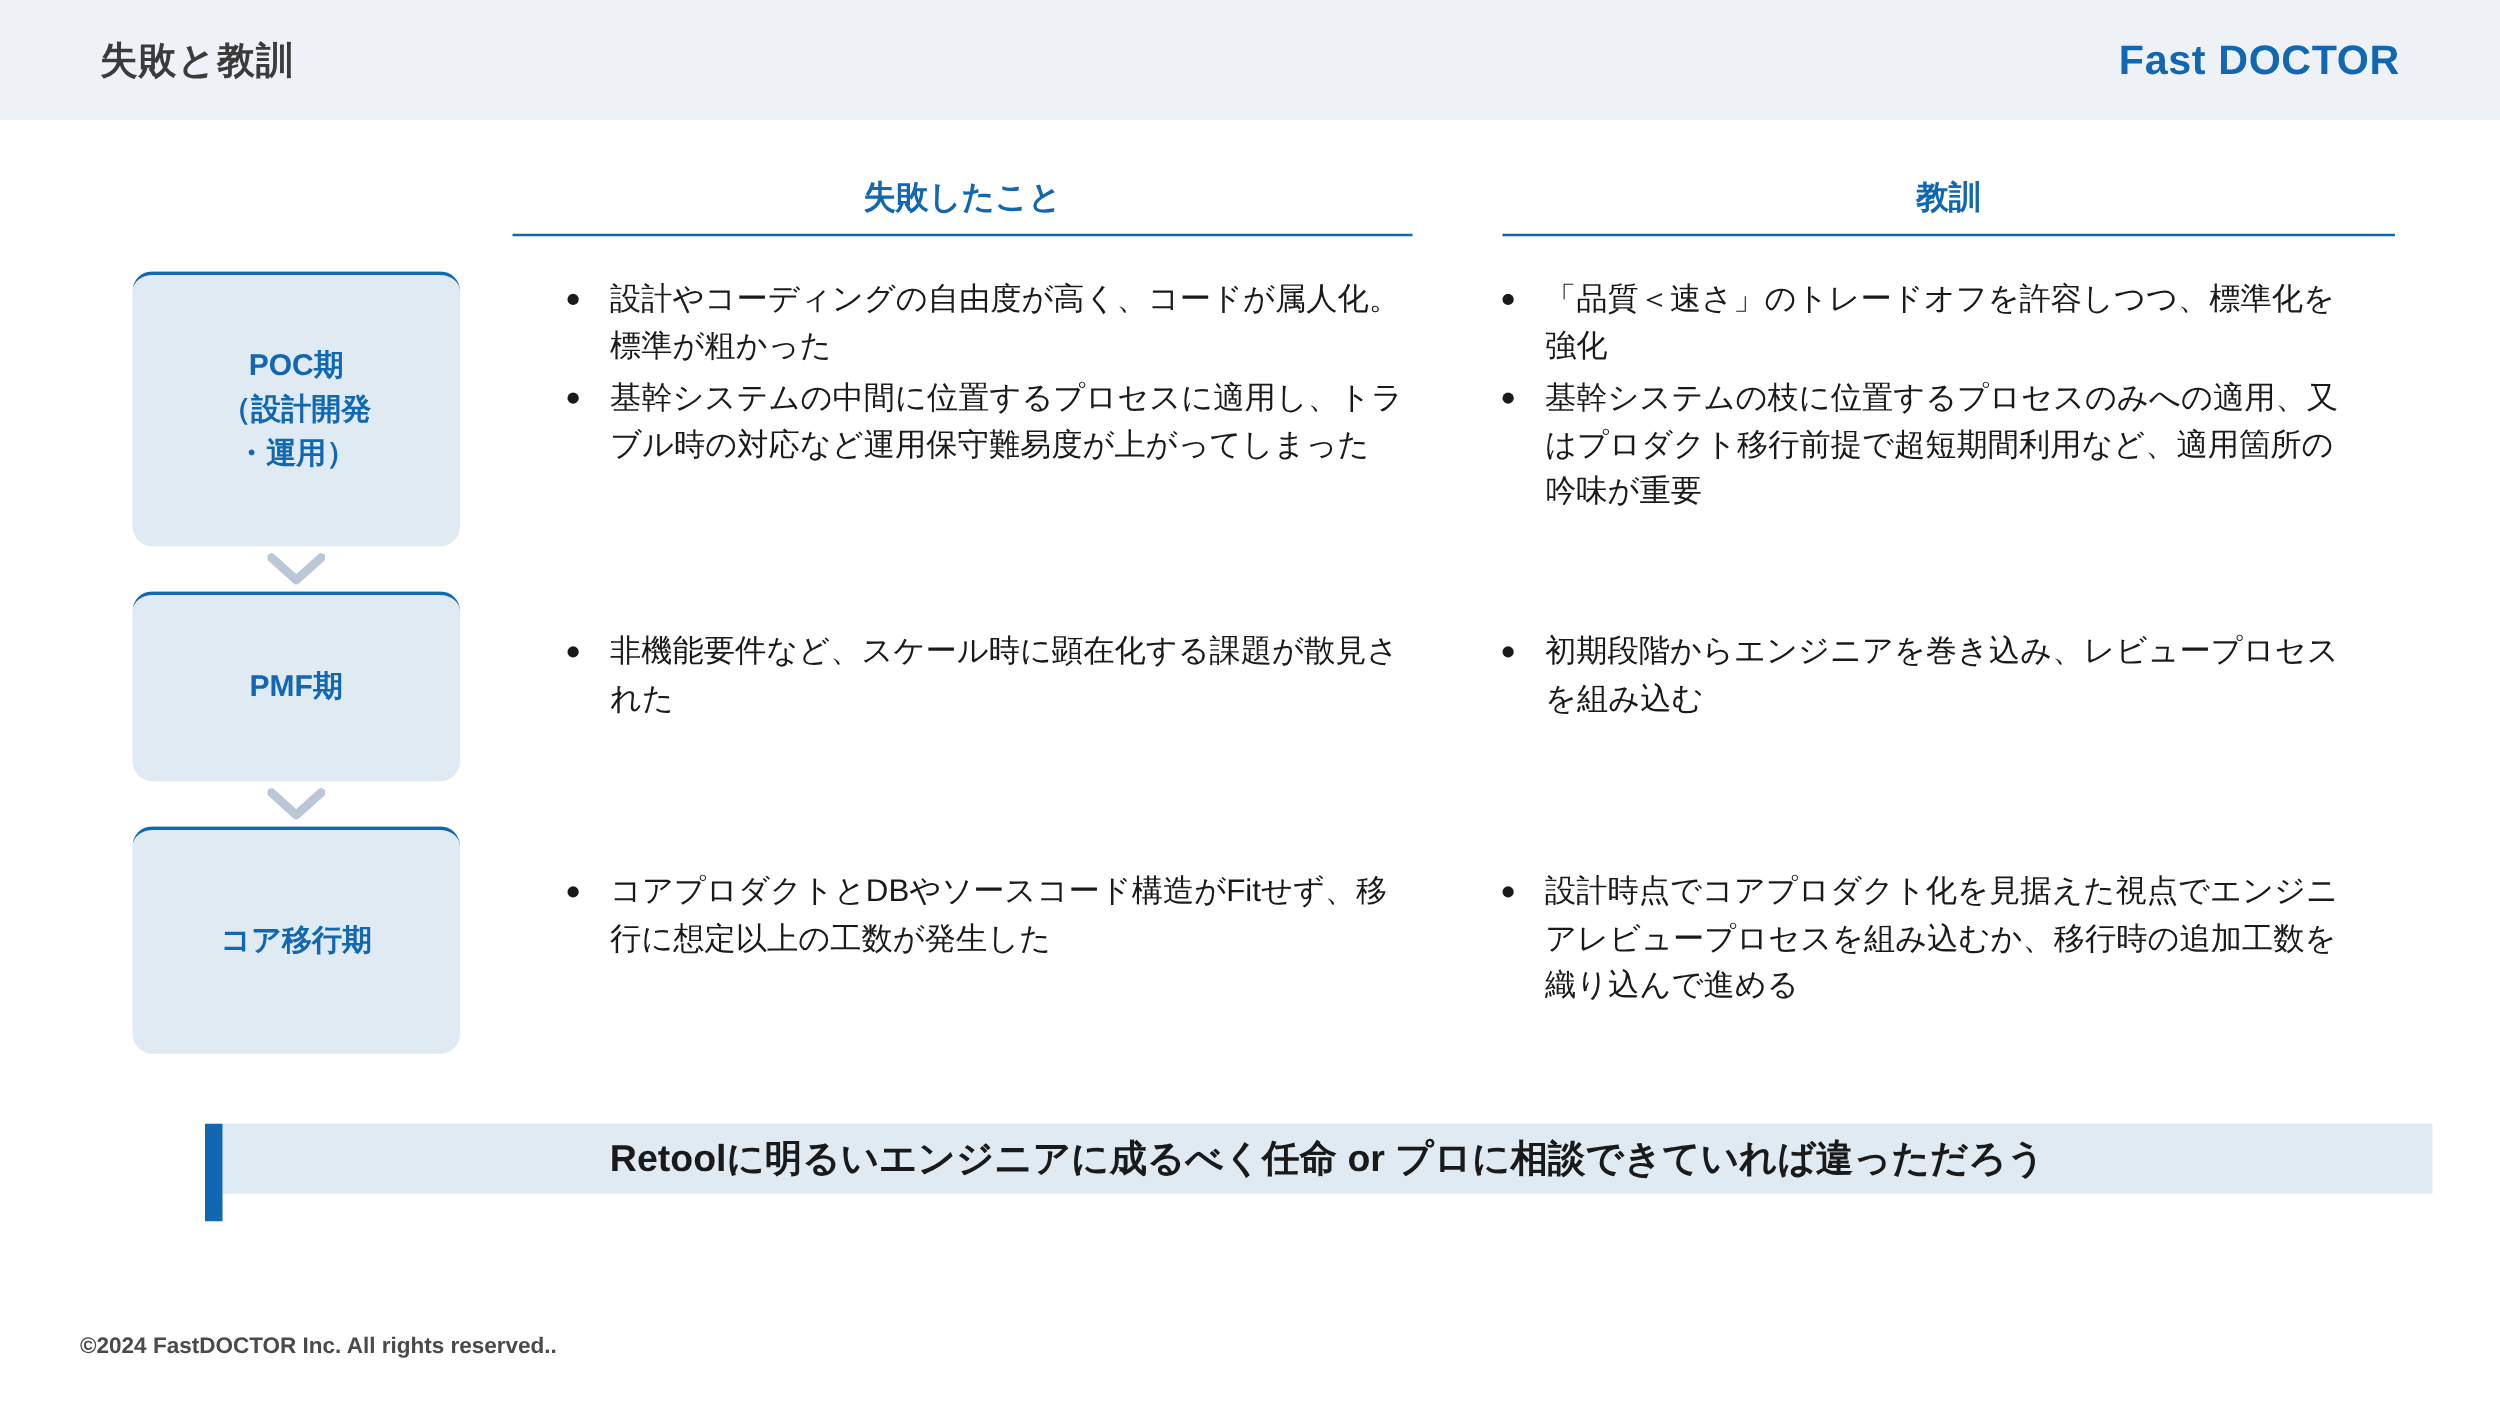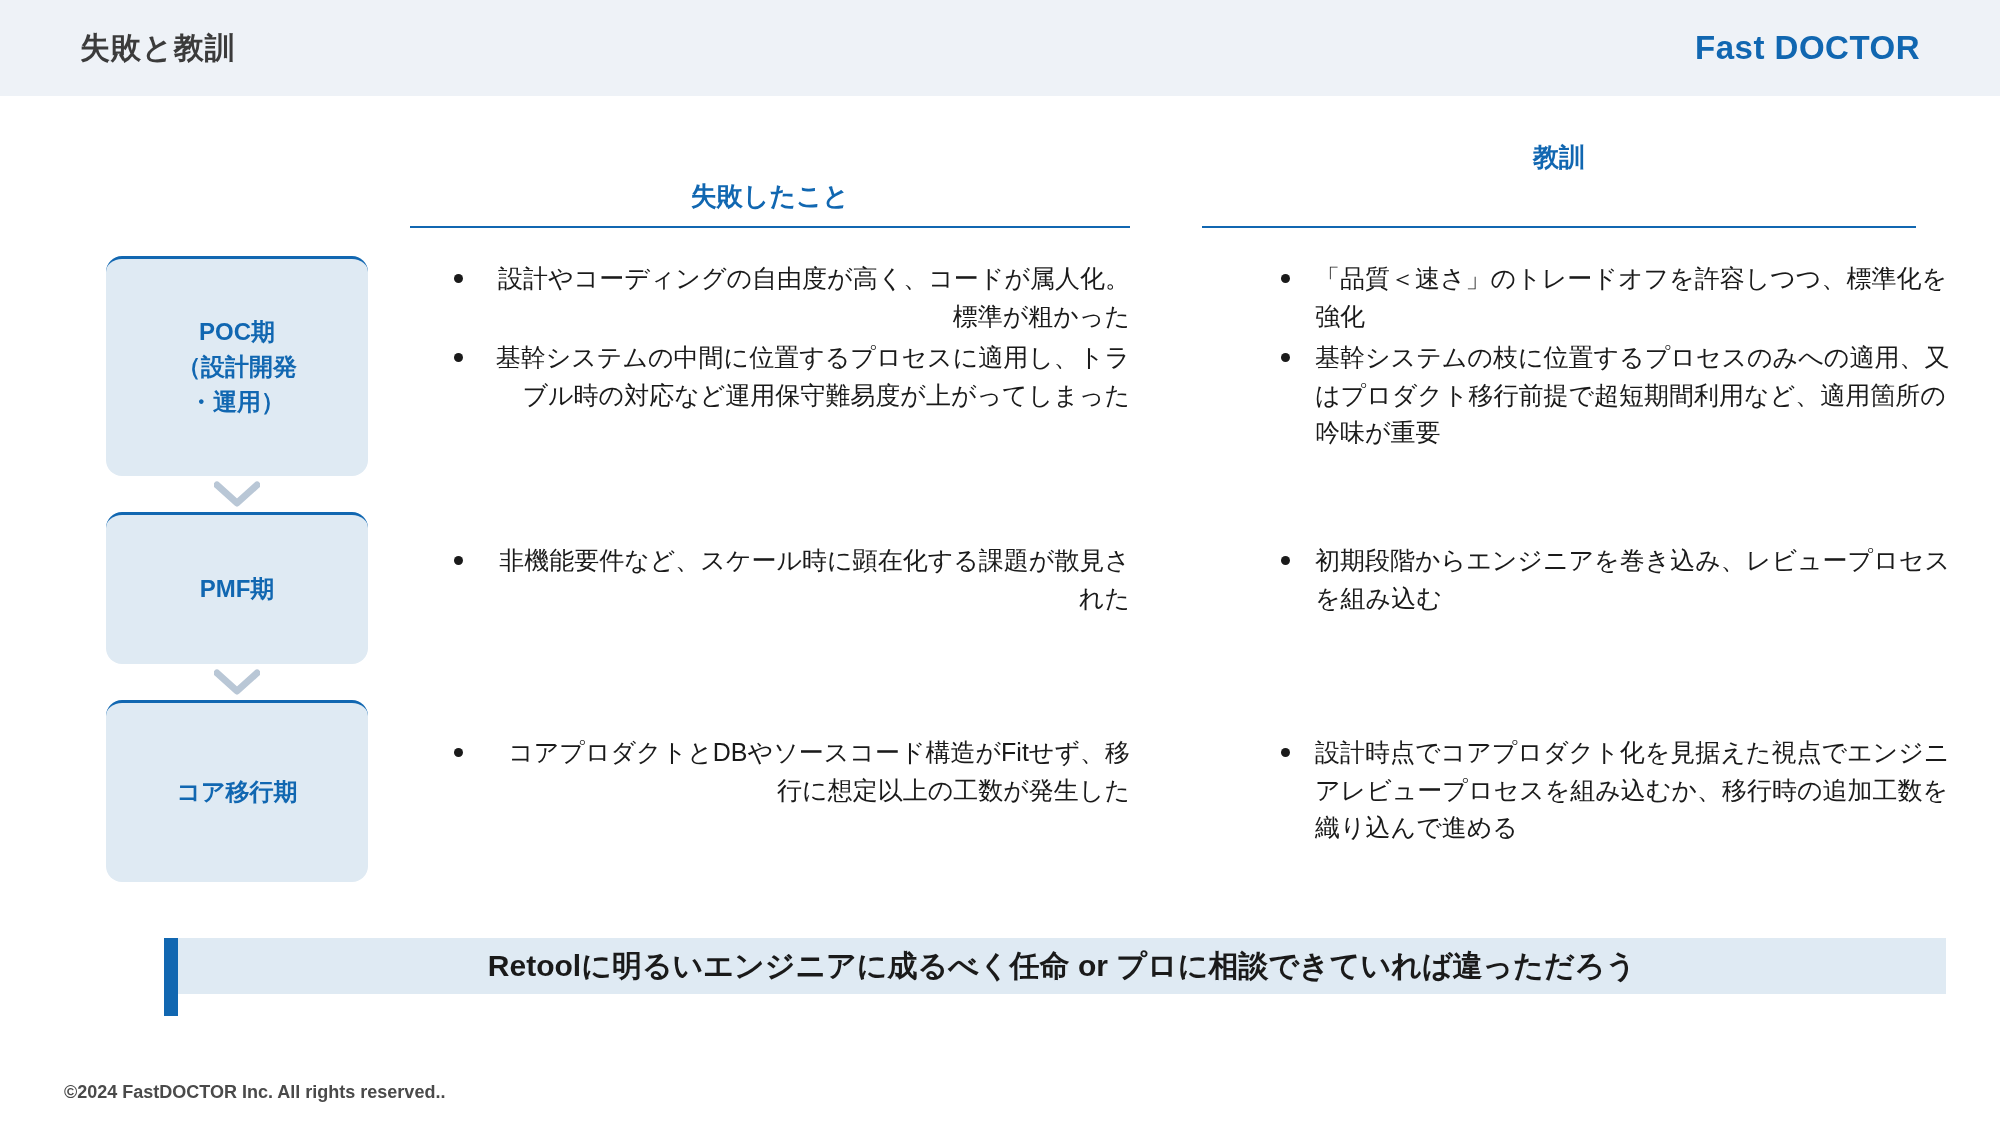--- a/index.html
+++ b/index.html
@@ -52,21 +52,21 @@
     margin-left: 346px;
   }
   .col-head {
     text-align: center;
     color: #1167b1;
     font-weight: bold;
     font-size: 26px;
     padding-bottom: 12px;
     border-bottom: 2px solid #1167b1;
   }
-  .col-head.fail { width: 720px; margin-right: 72px; margin-top: 39px; }
+  .col-head.fail { width: 720px; margin-right: 72px; }
   .col-head.lesson { width: 714px; }
 
   .grid {
     display: flex;
     margin-top: 28px;
   }
 
   
   .phases {
     width: 346px;
@@ -100,22 +100,21 @@
     display: flex;
     align-items: center;
     justify-content: center;
   }
   .chevron svg { display: block; }
 
   
   .col-fail {
     width: 720px;
     flex: 0 0 720px;
-    margin-right: 107px;
-    text-align: right;
+    margin-right: 28px;
   }
   .col-lesson {
     width: 714px;
     flex: 0 0 714px;
   }
   .bullet-group {
     box-sizing: border-box;
   }
   .bullet-group.g1 { height: 256px; padding-top: 4px;}
   .bullet-group.g2 { height: 198px; padding-top: 30px;}
@@ -169,21 +168,21 @@
   .callout-text {
     font-size: 30px;
     font-weight: bold;
     color: #1a1a1a;
   }
 
   
   .footer {
     position: absolute;
     left: 64px;
-    bottom: 22px;
+    bottom: 38px;
     font-size: 18px;
     font-weight: bold;
     color: #4a4a4a;
   }
 </style>
 </head>
 <body>
 
 <div class="slide-header">
   <div class="slide-title">失敗と教訓</div>

